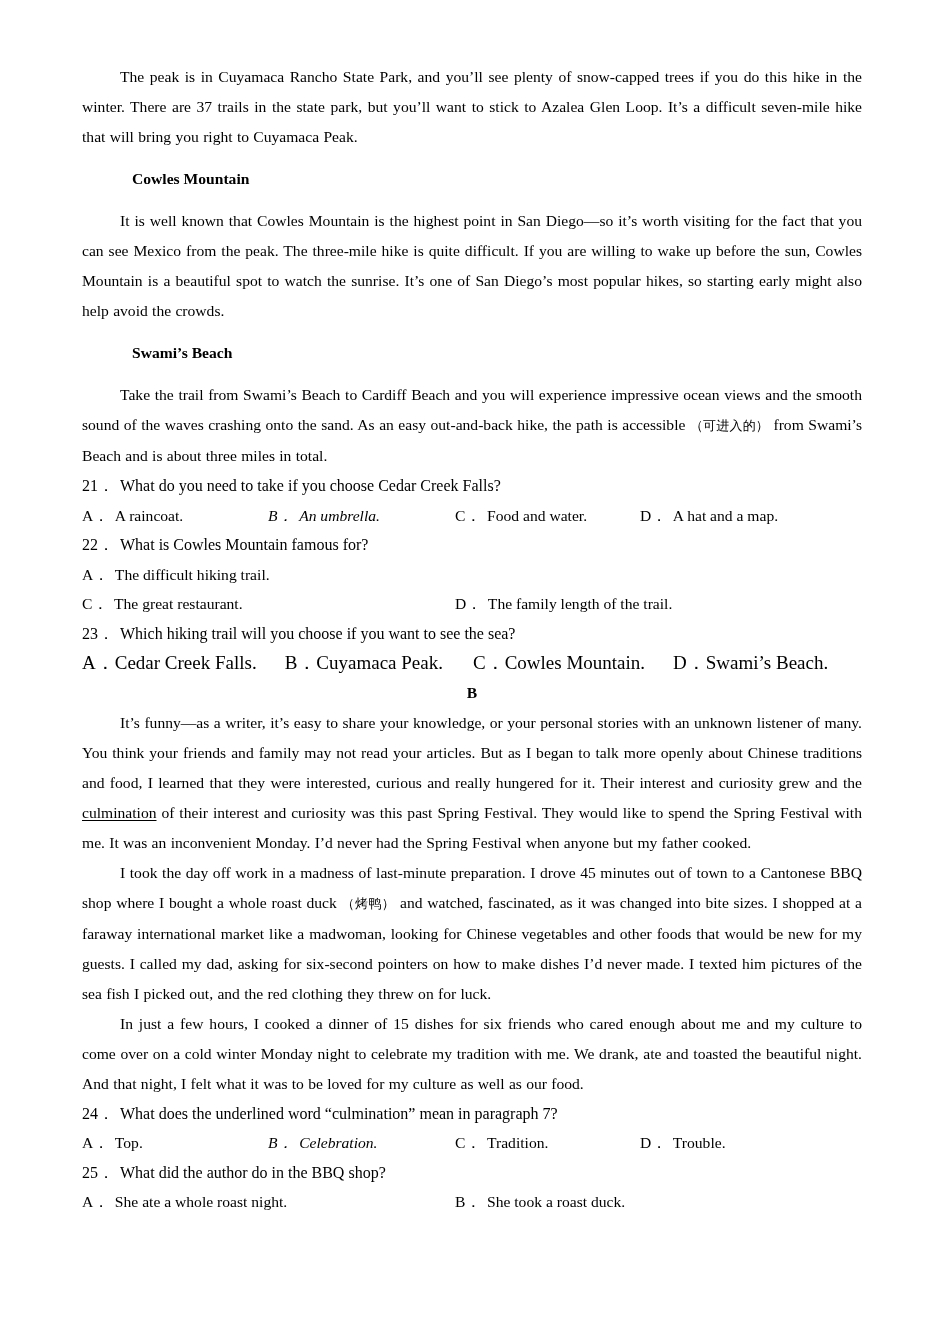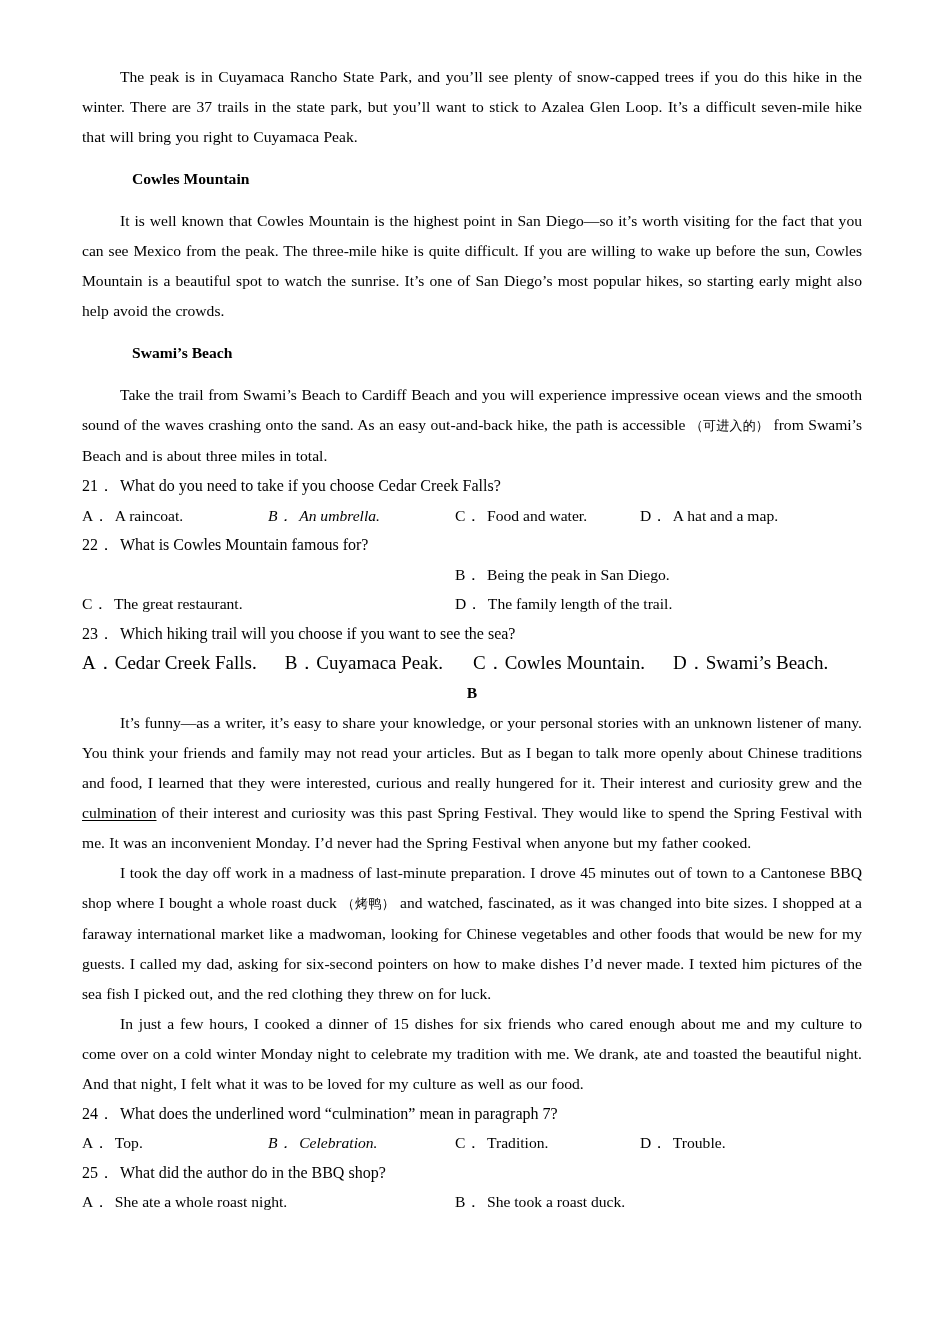--- a/index.html
+++ b/index.html
@@ -115,21 +115,21 @@
     <div class="opts c4">
       <span class="opt o1"><span class="lbl">A．</span><span class="txt">A raincoat.</span></span>
       <span class="opt o2"><span class="lbl">B．</span><span class="txt">An umbrella.</span></span>
       <span class="opt o3"><span class="lbl">C．</span><span class="txt">Food and water.</span></span>
       <span class="opt o4"><span class="lbl">D．</span><span class="txt">A hat and a map.</span></span>
     </div>
 
     <p class="qline"><span class="qnum">22．</span><span class="qtext">What is Cowles Mountain famous for?</span></p>
 
     <div class="opts c2">
-      <span class="opt o2"><span class="lbl">B．</span><span class="txt">Being the peak in San Diego.</span></span>
+      <span class="opt o1"><span class="lbl">A．</span><span class="txt">The difficult hiking trail.</span></span>
     </div>
     <div class="opts c2">
       <span class="opt o1"><span class="lbl">C．</span><span class="txt">The great restaurant.</span></span>
       <span class="opt o2"><span class="lbl">D．</span><span class="txt">The family length of the trail.</span></span>
     </div>
 
     <p class="qline"><span class="qnum">23．</span><span class="qtext">Which hiking trail will you choose if you want to see the sea?</span></p>
 
     <div class="inline-opts"><span class="opt-inline"><span class="lbl">A．</span><span class="txt">Cedar Creek Falls.</span></span><span class="gap-a"></span><span class="opt-inline"><span class="lbl">B．</span><span class="txt">Cuyamaca Peak.</span></span><span class="gap-b"></span><span class="opt-inline"><span class="lbl">C．</span><span class="txt">Cowles Mountain.</span></span><span class="gap-c"></span><span class="opt-inline"><span class="lbl">D．</span><span class="txt">Swami’s Beach.</span></span></div>
 

